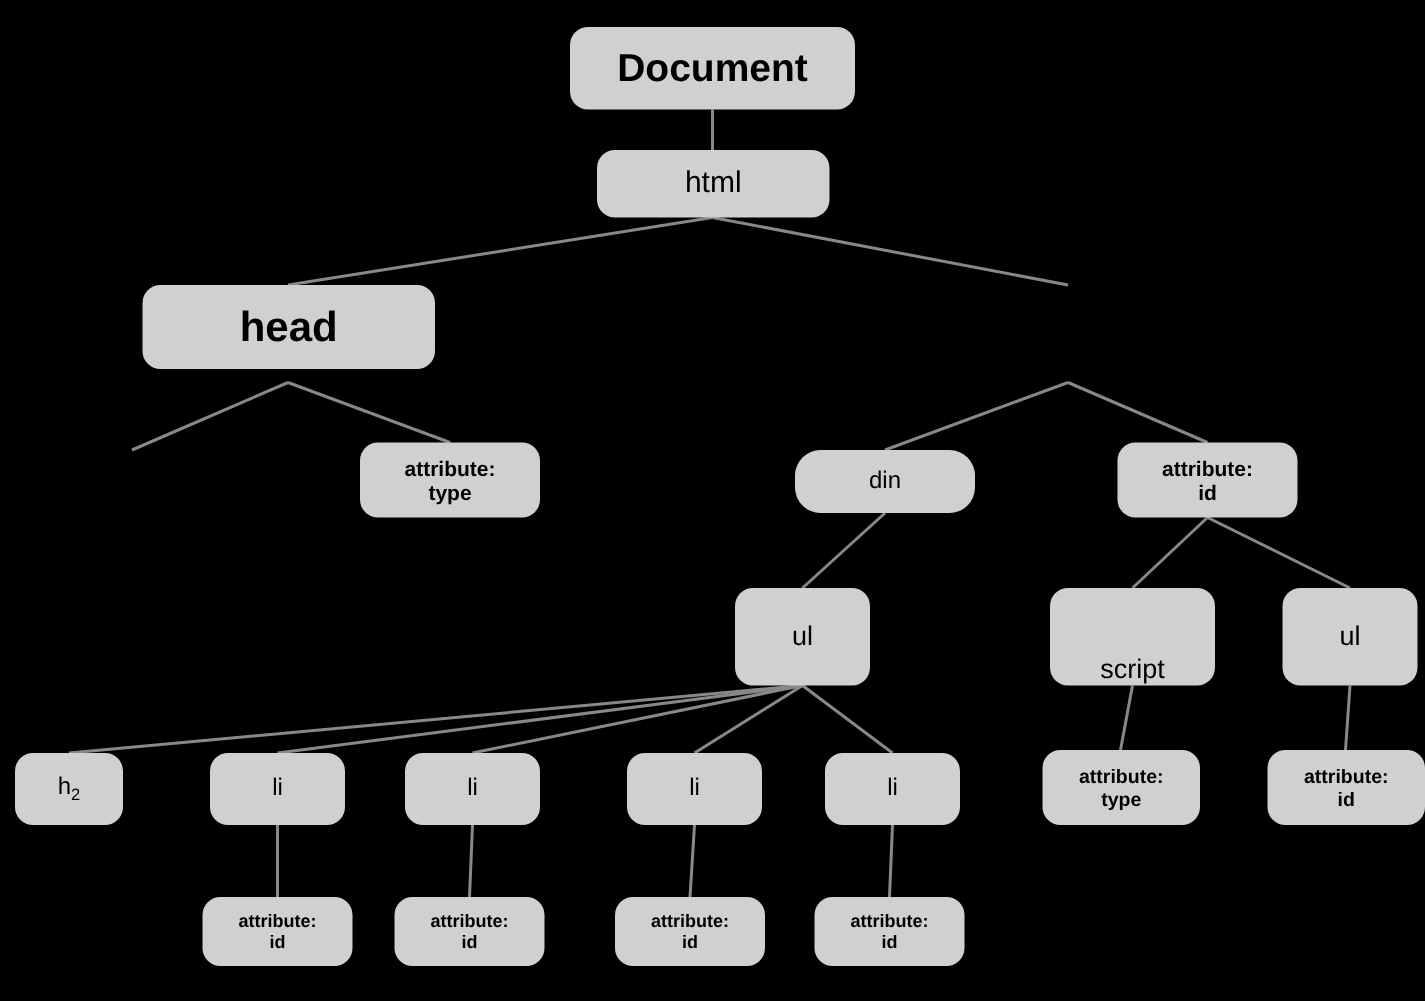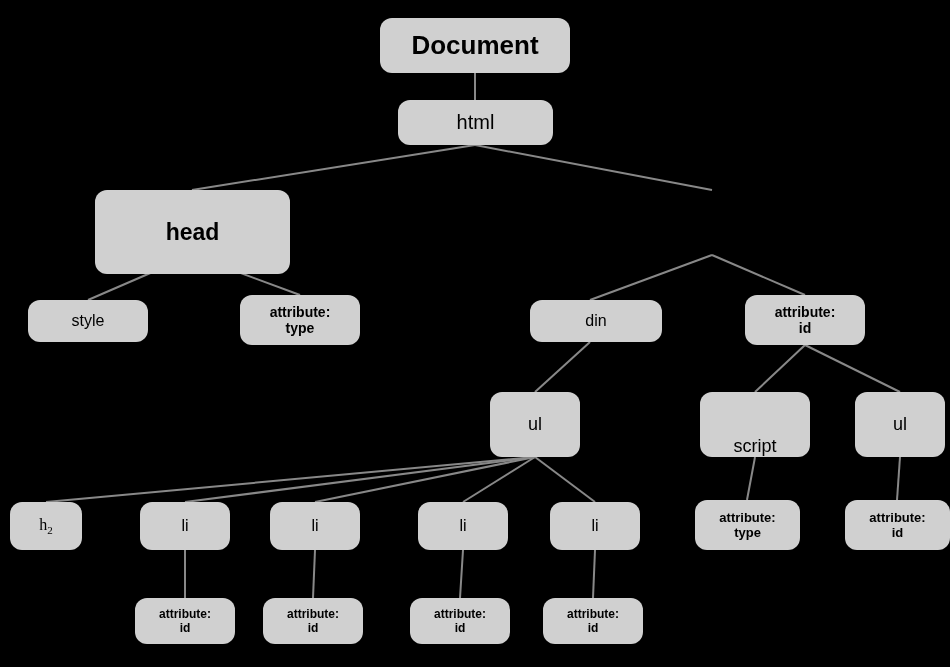--- a/index.html
+++ b/index.html
@@ -57,24 +57,24 @@
 
     .node-html {
       font-size: 20px;
       width: 155px;
       height: 45px;
       left: 398px;
       top: 100px;
     }
 
     .node-head {
-      font-size: 23px;
+      font-size: 28px;
       font-weight: bold;
       width: 195px;
-      height: 84px;
+      height: 56px;
       left: 95px;
       top: 190px;
     }
 
     .node-body {
       font-size: 28px;
       font-weight: bold;
       width: 195px;
       height: 65px;
       left: 615px;
@@ -94,24 +94,25 @@
       font-size: 14px;
       font-weight: bold;
       width: 120px;
       height: 50px;
       left: 240px;
       top: 295px;
     }
 
     .node-din {
       font-size: 16px;
-      width: 132px;
+      width: 120px;
       height: 42px;
       left: 530px;
       top: 300px;
+      border-radius: 17px;
     }
 
     .node-attr-id-body {
       font-size: 14px;
       font-weight: bold;
       width: 120px;
       height: 50px;
       left: 745px;
       top: 295px;
     }
@@ -142,21 +143,20 @@
       top: 392px;
     }
 
     
     .node-h2 {
       font-size: 16px;
       width: 72px;
       height: 48px;
       left: 10px;
       top: 502px;
-      font-family: Liberation Serif, serif;
     }
 
     .node-li-1 {
       font-size: 16px;
       width: 90px;
       height: 48px;
       left: 140px;
       top: 502px;
     }
 
@@ -300,23 +300,20 @@
 
   <div class="node node-document">
     <span>Document</span>
   </div>
 
   <div class="node node-head">
     <span>head</span>
   </div>
 
 
-  <div class="node node-style">
-    <span>style</span>
-  </div>
 
   <div class="node node-attr-type-head">
     <span>attribute:<br>type</span>
   </div>
 
   <div class="node node-din">
     <span>din</span>
   </div>
 
   <div class="node node-attr-id-body">

